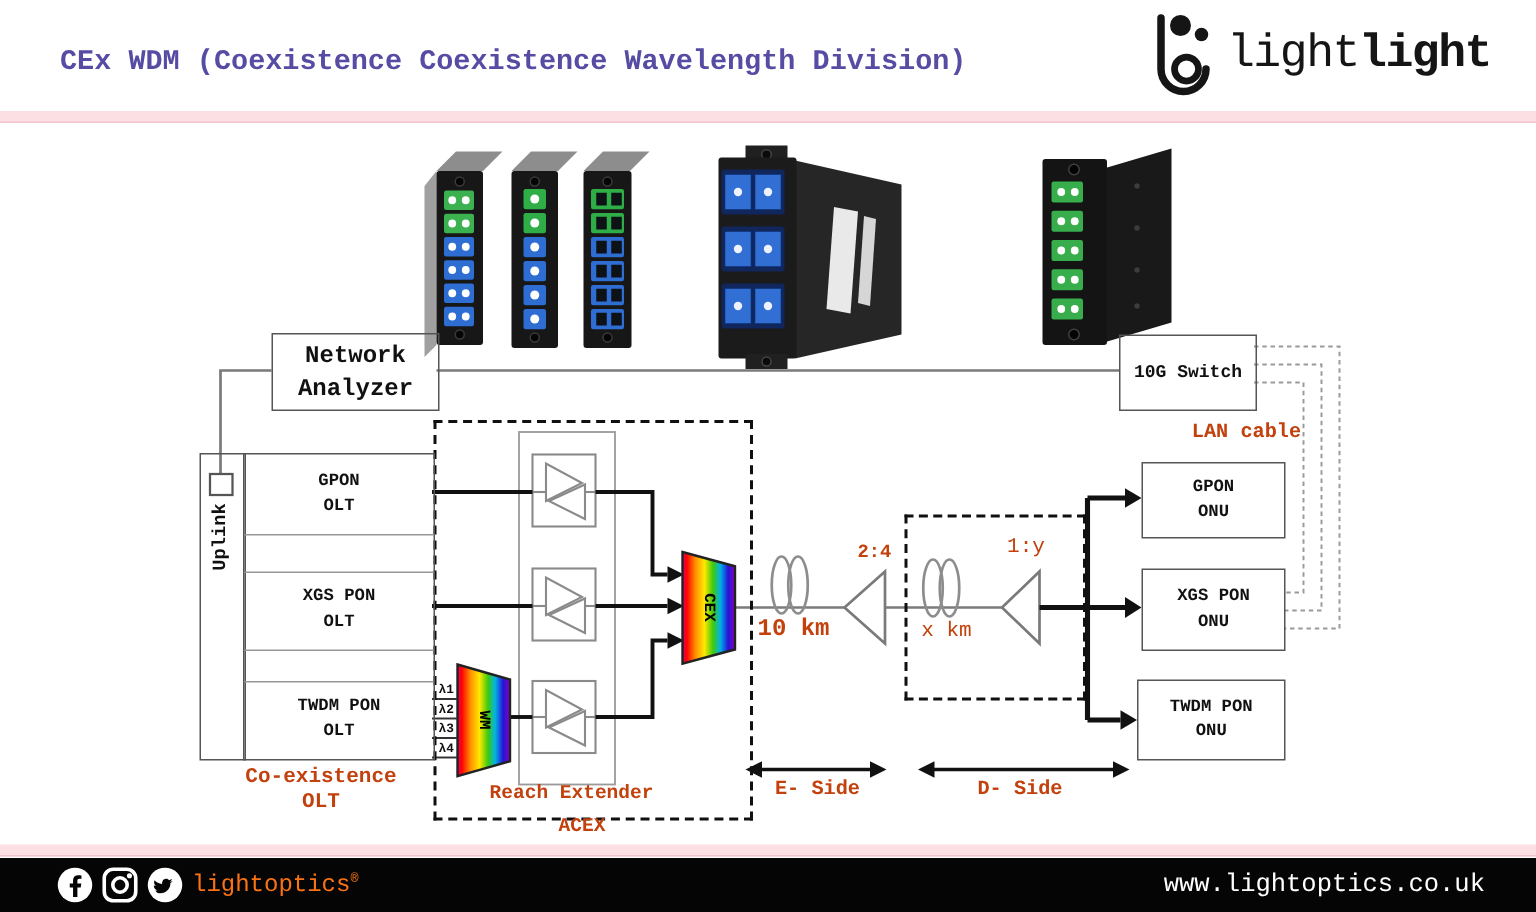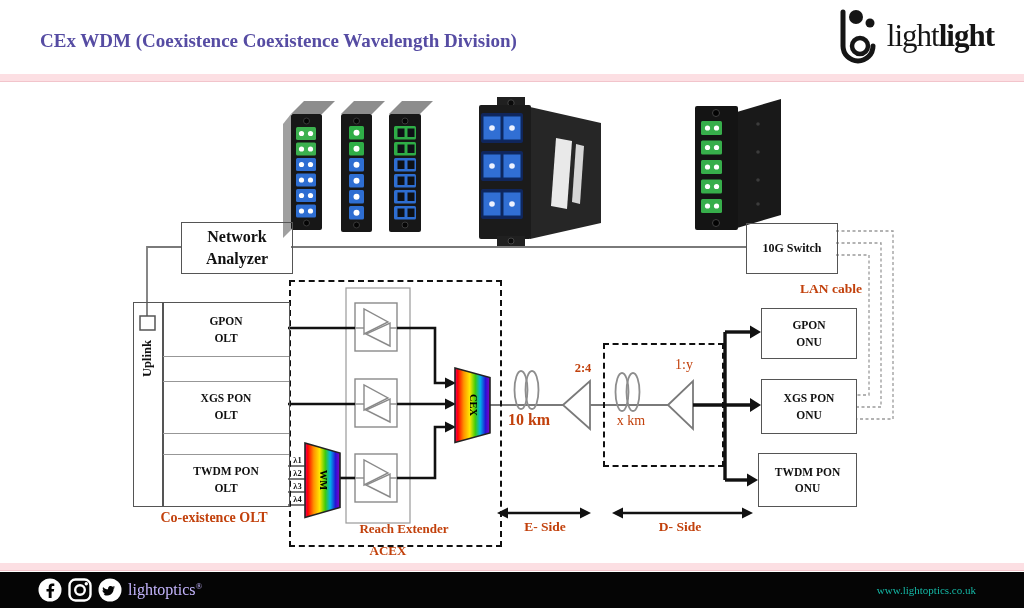--- a/index.html
+++ b/index.html
@@ -1,17 +1,17 @@
 <!DOCTYPE html>
 <html><head>
 <meta charset="utf-8">
 <style>
   html,body{margin:0;padding:0;background:#fff;}
   .stage{position:relative;width:1024px;height:608px;background:#ffffff;overflow:hidden;
-         font-family:Liberation Serif, serif;color:#111;}
+         font-family:Liberation Mono, monospace;color:#111;}
   .abs{position:absolute;}
   svg{display:block;}
   .page-title{position:absolute;left:40px;top:30px;font-size:19px;font-weight:700;color:#564CA3;}
   .logo{position:absolute;right:30px;top:8px;display:flex;align-items:center;}
   .logo-text{font-size:31px;color:#151515;letter-spacing:-1px;margin-left:2px;}
   .logo-text .lt{font-weight:400;}
   .logo-text .bd{font-weight:700;}
   .pink-band{position:absolute;left:0;width:1024px;height:7px;background:#fcdfe3;border-bottom:1.5px solid #f2c4cb;}
   .box{position:absolute;border:1.6px solid #555;background:transparent;display:flex;flex-direction:column;
        align-items:center;justify-content:center;text-align:center;font-weight:700;font-size:11.5px;line-height:1.4;color:#111;}
@@ -19,23 +19,23 @@
   .lbl{position:absolute;font-weight:700;color:#c2410c;text-align:center;line-height:1.2;}
   .lbl.light{font-weight:400;}
   .divider{position:absolute;left:0;width:100%;border-top:1.2px solid #979797;}
   .olt-sec{position:absolute;left:0;width:100%;display:flex;flex-direction:column;align-items:center;justify-content:center;
            font-weight:700;font-size:11.5px;line-height:1.45;}
   .vlabel{position:absolute;left:102px;top:351px;width:90px;text-align:center;font-weight:700;font-size:12.5px;
           transform:rotate(-90deg);transform-origin:center;}
   .lam{position:absolute;left:290px;width:15px;text-align:center;font-weight:700;font-size:8.5px;}
   .footer{position:absolute;left:0;top:572px;width:1024px;height:36px;background:#050505;color:#fff;
           display:flex;align-items:center;}
-  .footer .brand{position:absolute;left:128px;font-size:16px;color:#c4b5fd;}
+  .footer .brand{position:absolute;left:128px;font-size:16px;color:#f97316;}
   .footer .brand sup{font-size:9px;}
-  .footer .site{position:absolute;right:48px;font-size:11px;color:#14b8a6;}
+  .footer .site{position:absolute;right:34px;font-size:17px;color:#ffffff;}
   .social{position:absolute;left:38px;top:5px;}
 </style>
 </head>
 <body>
 
 <div class="stage">
 
   <div class="page-title">CEx WDM (Coexistence Coexistence Wavelength Division)</div>
   <div class="logo">
     <svg width="50" height="56" viewBox="0 0 50 56">
@@ -334,21 +334,21 @@
     </div>
   </div>
 
   <div class="lbl" style="left:148px;top:510px;width:132px;font-size:14px">Co-existence OLT</div>
 
   <div class="lam" style="top:454.5px">λ1</div>
   <div class="lam" style="top:467.5px">λ2</div>
   <div class="lam" style="top:480.5px">λ3</div>
   <div class="lam" style="top:493.5px">λ4</div>
 
-  <div class="lbl" style="left:315px;top:521px;width:178px;font-size:13px">Reach Extender</div>
+  <div class="lbl" style="left:292px;top:521px;width:178px;font-size:13px">Reach Extender</div>
   <div class="lbl" style="left:328px;top:543px;width:120px;font-size:13px">ACEX</div>
 
   <div class="lbl" style="left:504px;top:410px;width:50px;font-size:16px">10 km</div>
   <div class="lbl light" style="left:606px;top:413px;width:50px;font-size:14px">x km</div>
   <div class="lbl" style="left:565px;top:361px;width:36px;font-size:12.5px">2:4</div>
   <div class="lbl light" style="left:664px;top:357px;width:40px;font-size:14px">1:y</div>
 
   <div class="lbl" style="left:503px;top:519px;width:84px;font-size:13.5px">E- Side</div>
   <div class="lbl" style="left:638px;top:519px;width:84px;font-size:13.5px">D- Side</div>
 

